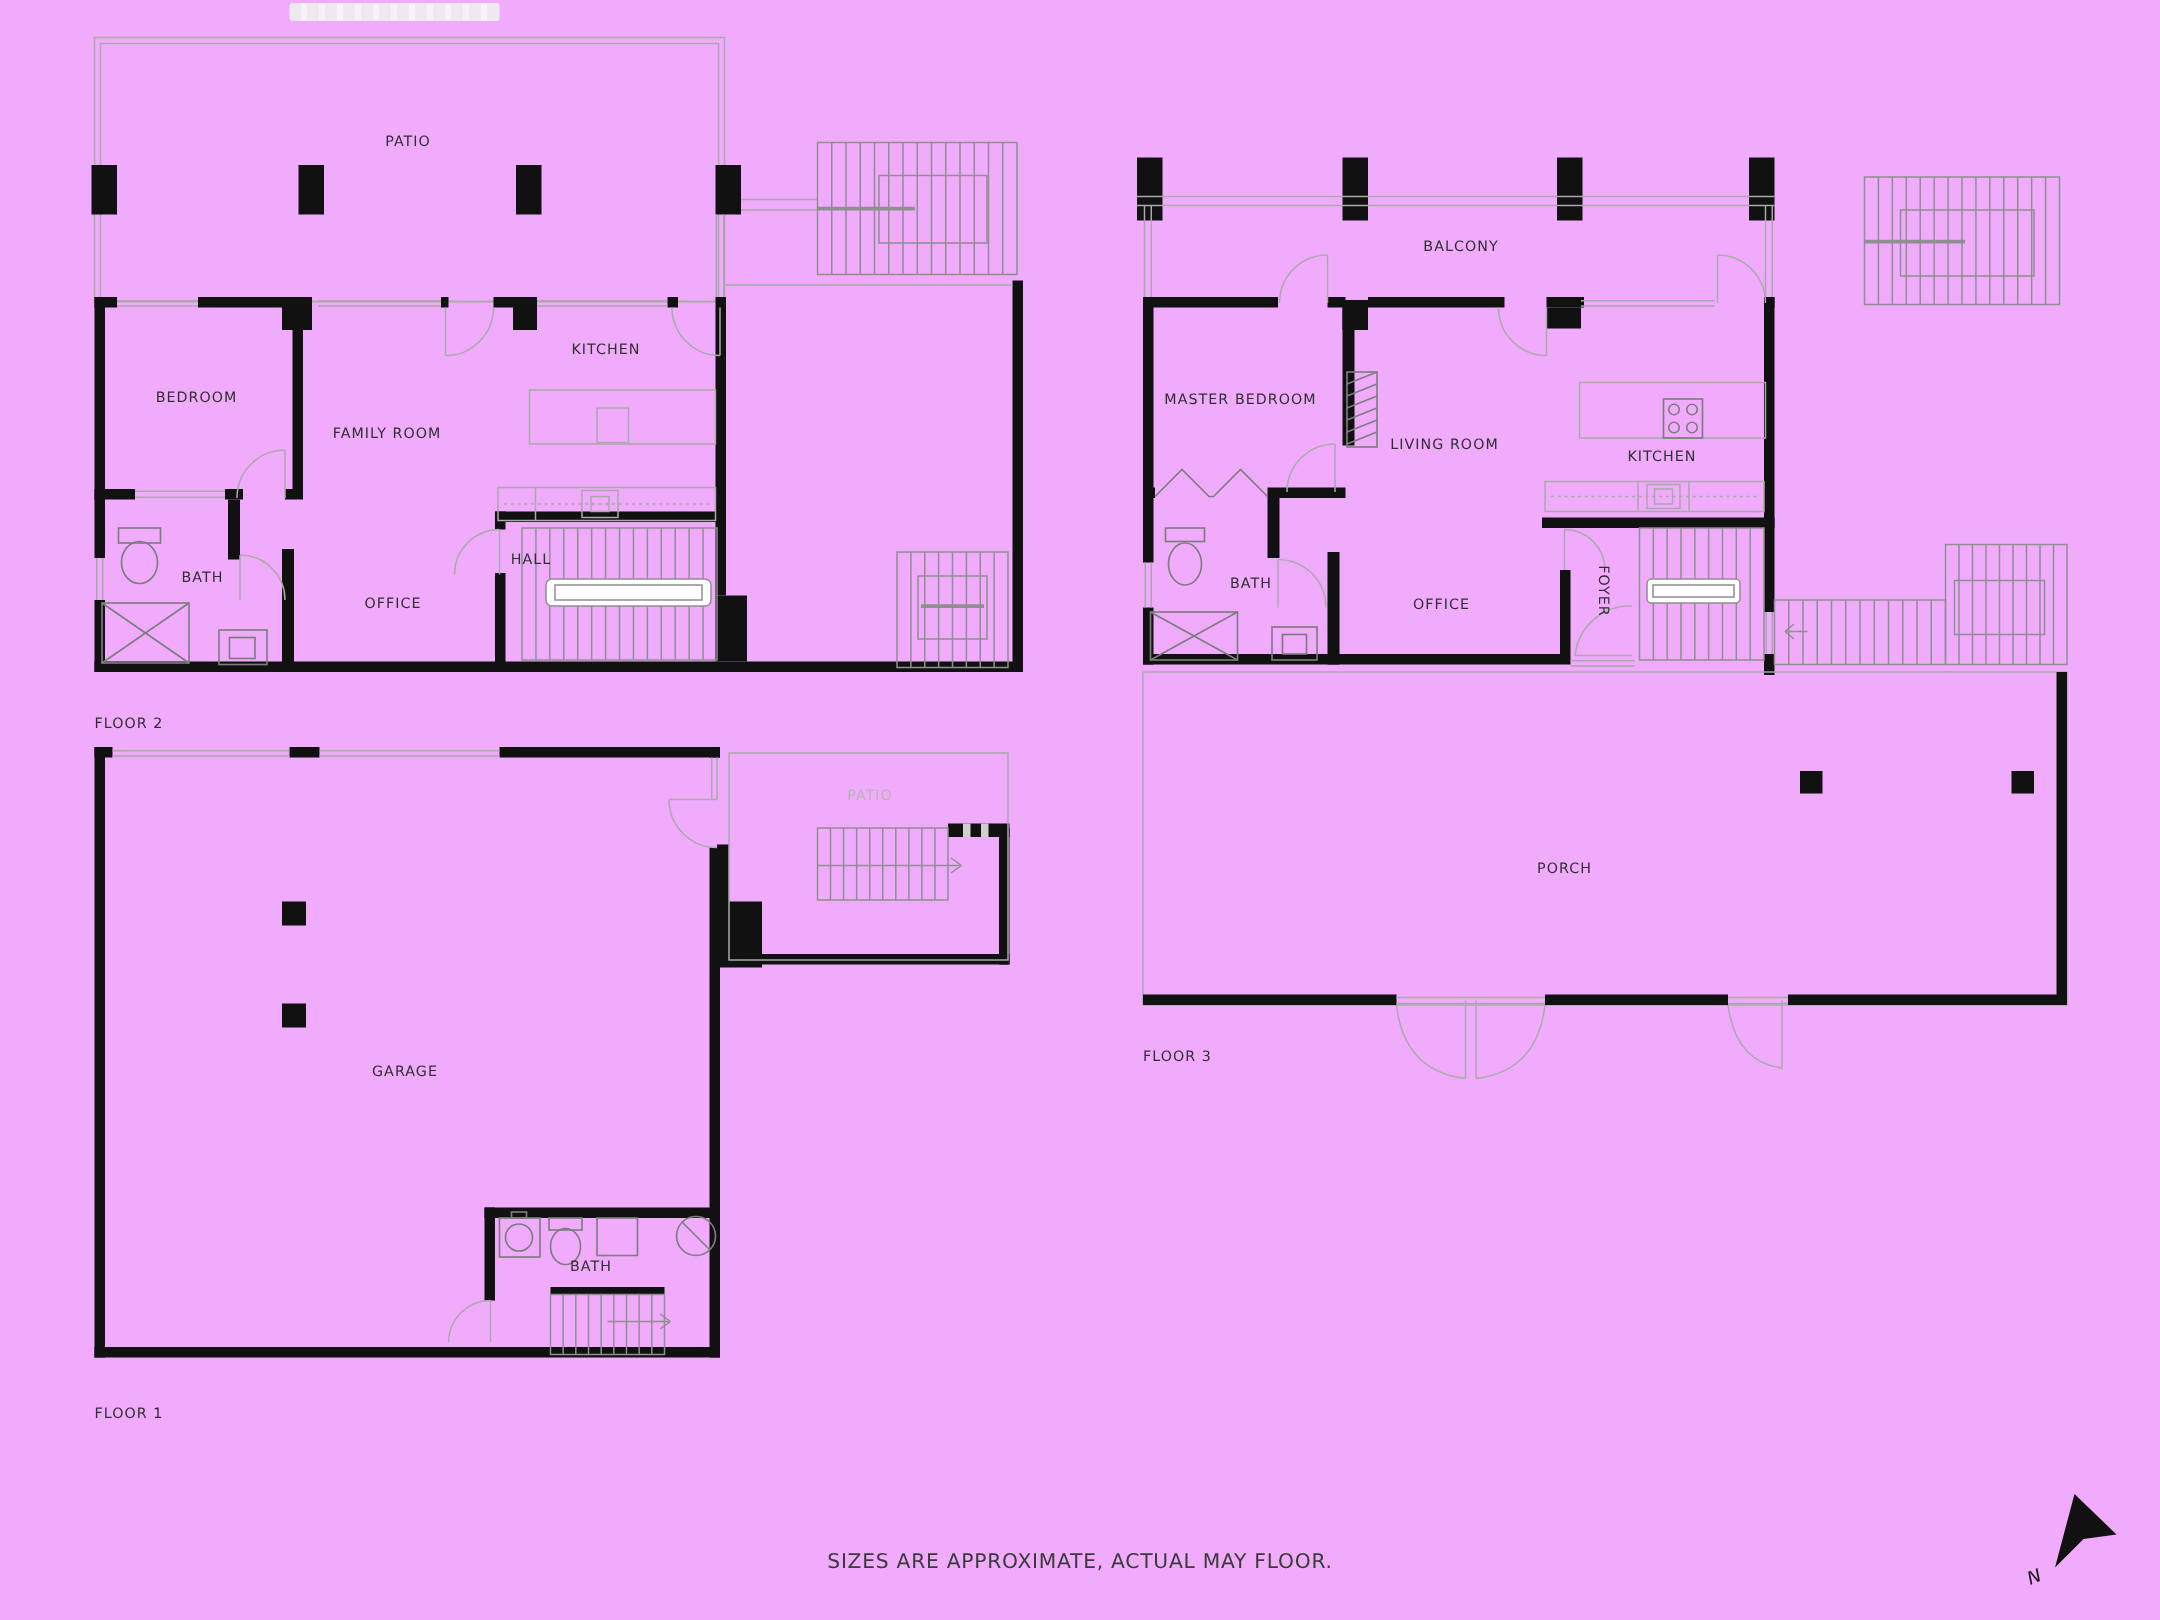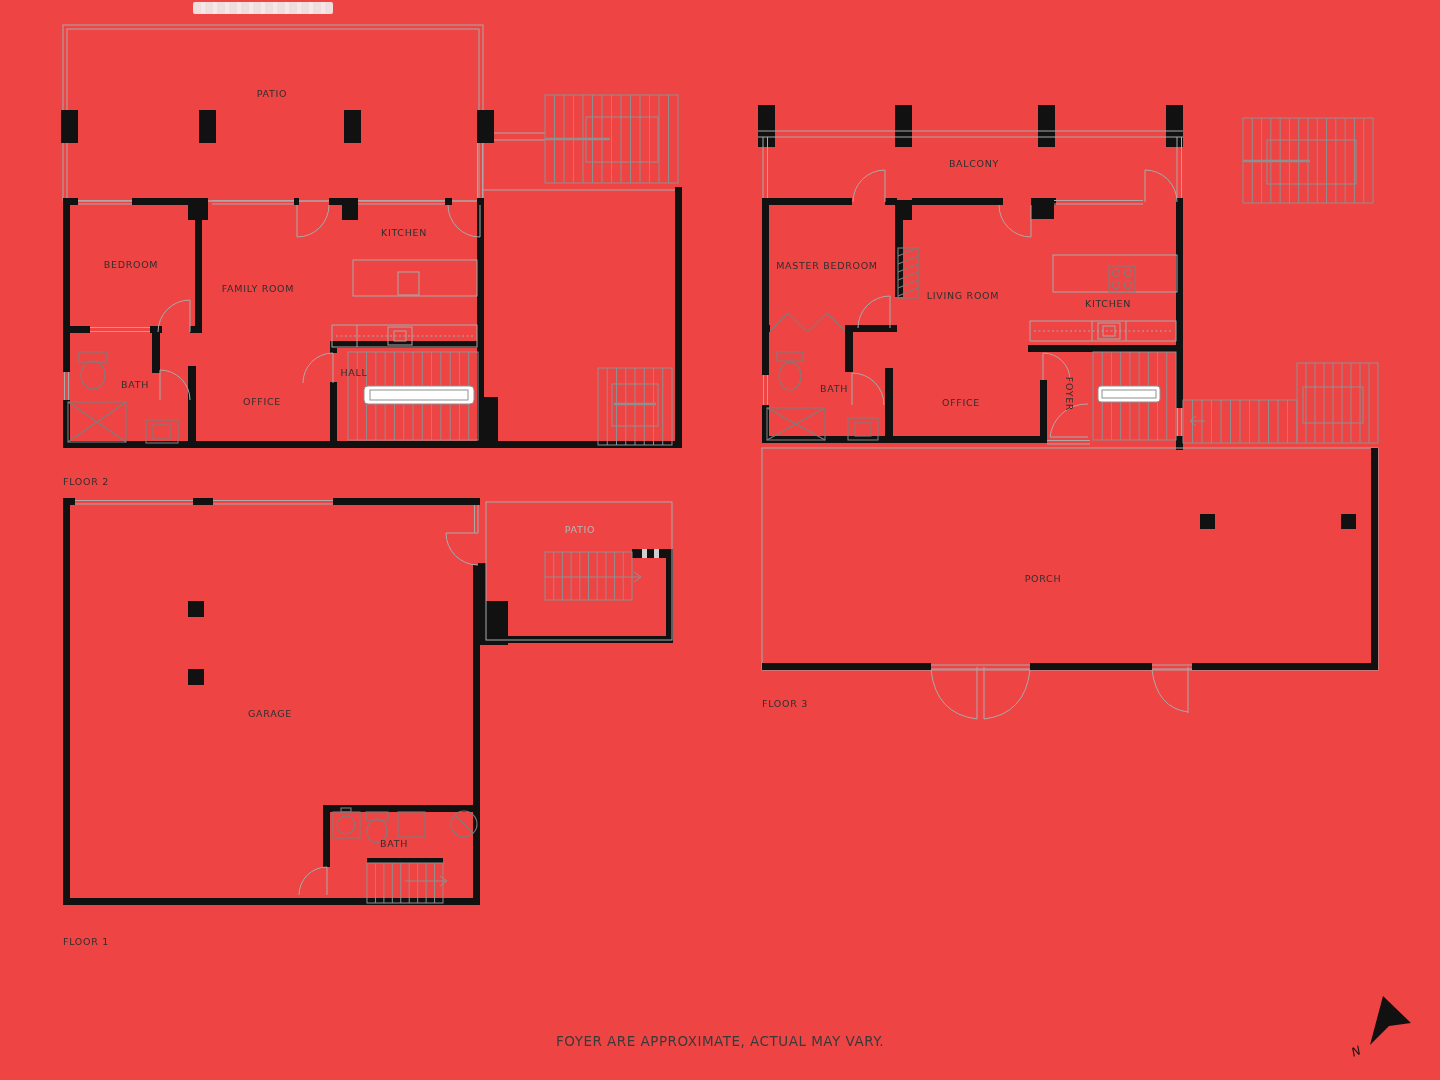--- a/index.html
+++ b/index.html
@@ -1,16 +1,16 @@
 <!DOCTYPE html>
 <html style="--wall: #111111; --thin_line: #a9a9a9; --stair_line: #8f8f8f; --fixture_line: #7d7d7d; --door_line: #aaaaaa; --label_text: #2f2f2f; --patio_label: #b5b5b5;"><head>
 <meta charset="utf-8">
 <style>
   html,body{margin:0;padding:0;background:#fff;}
-  .canvas{position:relative;width:1440px;height:1080px;background:#ef4444;overflow:hidden;
+  .canvas{position:relative;width:1440px;height:1080px;background:#f0abfc;overflow:hidden;
           font-family:"DejaVu Sans", sans-serif;}
   .watermark{position:absolute;left:193px;top:2px;width:140px;height:12px;border-radius:2px;
              background:repeating-linear-gradient(90deg,#efefef 0 8px,#f9f9f9 8px 12px);opacity:.9;}
   svg{position:absolute;left:0;top:0;}
   .w{fill:var(--wall,#111);stroke:none;}
   .tl{stroke:var(--thin_line,#a9a9a9);fill:none;stroke-width:1;}
   .st{stroke:var(--stair_line,#8f8f8f);fill:none;stroke-width:1;}
   .hv{stroke:var(--stair_line,#8f8f8f);fill:none;stroke-width:2.5;}
   .fx{stroke:var(--fixture_line,#7d7d7d);fill:none;stroke-width:1.1;}
   .door{stroke:var(--door_line,#aaaaaa);fill:none;stroke-width:1;}
@@ -466,14 +466,14 @@
       <text class="lbl" x="1043" y="582">PORCH</text>
       <text class="lblL" x="762" y="707">FLOOR 3</text>
     </g>
 
     <g>
       <polygon class="north" points="1383,996 1411,1023 1389,1026 1370,1045"></polygon>
       <text class="nLetter" transform="rotate(-22 1357 1052)" x="1352" y="1055">N</text>
     </g>
   </svg>
 
-  <div class="disclaimer">FOYER ARE APPROXIMATE, ACTUAL MAY VARY.</div>
+  <div class="disclaimer">SIZES ARE APPROXIMATE, ACTUAL MAY FLOOR.</div>
 </div>
 
 </body></html>

